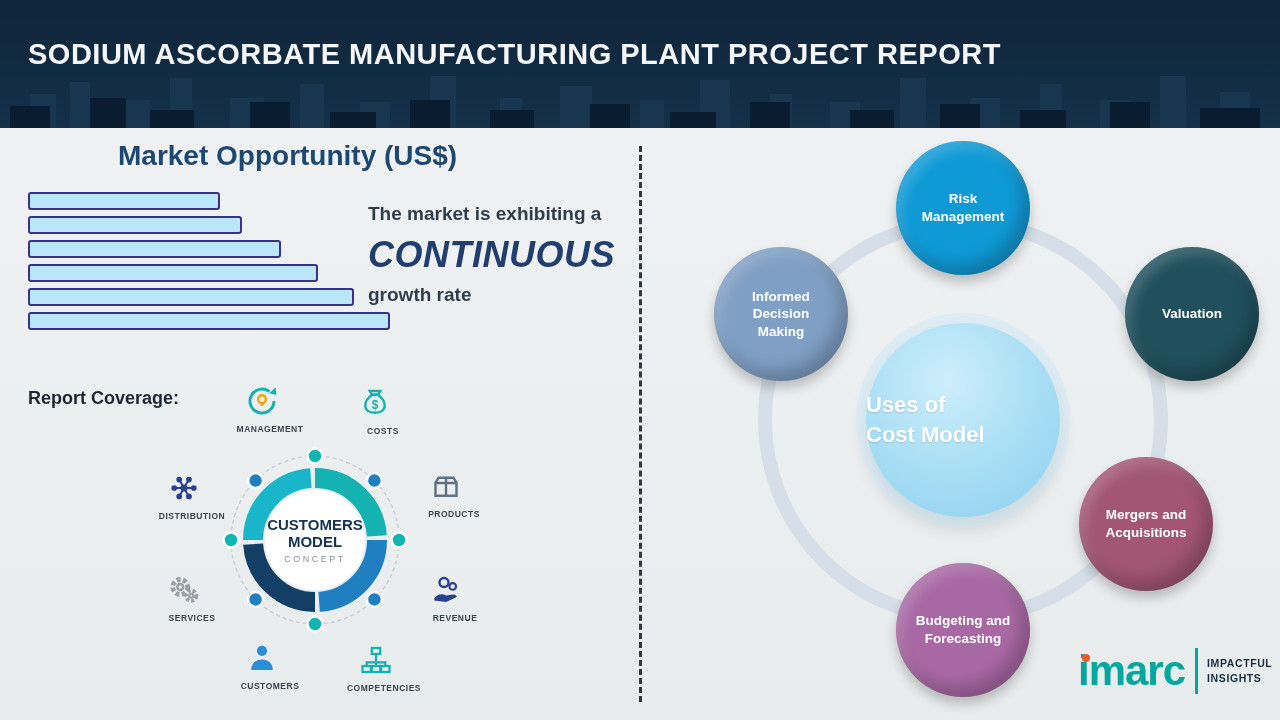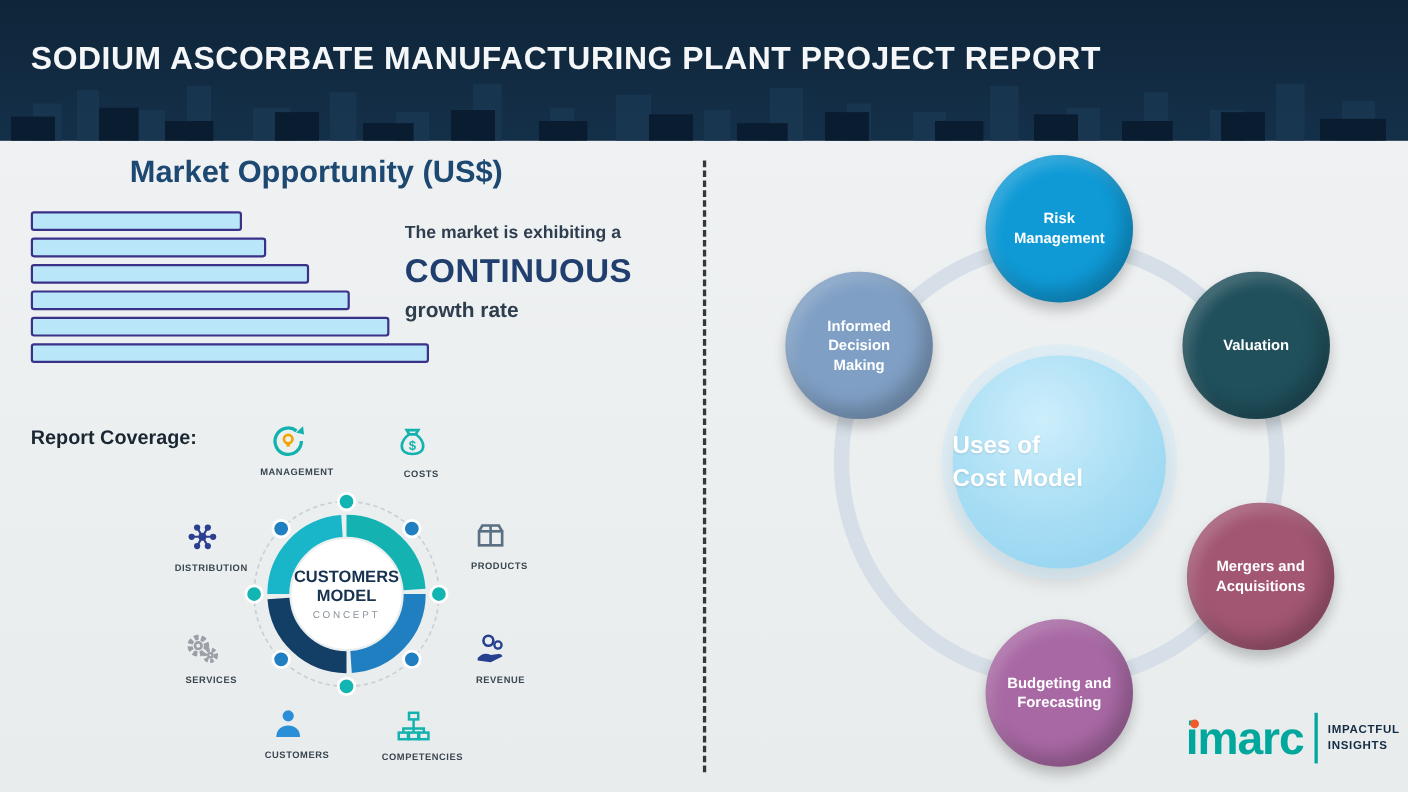--- a/index.html
+++ b/index.html
@@ -15,22 +15,22 @@
 
   
   .divider { position:absolute; left:639px; top:146px; height:556px; width:0;
              border-left:3px dashed #33383d; }
 
   
   .mk-title { position:absolute; left:118px; top:140px; font-size:28px; font-weight:bold; color:#1d4872; }
   .bars { position:absolute; left:28px; top:192px; width:362px; }
   .bar { height:18px; border:2px solid #3a3188; background:#b9e6f8; border-radius:3px; margin-bottom:6px; }
   .growth { position:absolute; left:368px; top:203px; width:280px; color:#2f3e4e; }
-  .growth .g1 { font-size:16px; font-weight:bold; display:block; }
-  .growth .g2 { font-size:30px; font-weight:bold; color:#203e6e; display:block; margin:9px 0 8px 0; letter-spacing:.5px; }
+  .growth .g1 { font-size:19px; font-weight:bold; display:block; }
+  .growth .g2 { font-size:36px; font-weight:bold; color:#203e6e; display:block; margin:9px 0 8px 0; letter-spacing:.5px;font-style:italic; }
   .growth .g3 { font-size:19px; font-weight:bold; display:block; }
 
   .coverage { position:absolute; left:28px; top:388px; font-size:18px; font-weight:bold; color:#1a2733; }
 
   
   .bm-wrap { position:absolute; left:215px; top:440px; width:200px; height:200px; }
   .bm-center { position:absolute; left:0; top:0; width:200px; height:200px;
                display:flex; flex-direction:column; align-items:center; justify-content:center; text-align:center; }
   .bm-center .l1 { font-size:15px; font-weight:bold; color:#16324f; line-height:1.15; }
   .bm-center .l3 { font-size:9px; color:#8a949c; letter-spacing:2.5px; margin-top:4px; }
@@ -47,21 +47,21 @@
                box-shadow:0 0 0 10px rgba(205,233,248,.45), 0 10px 18px rgba(0,0,0,.15);
                display:flex; flex-direction:column; align-items:flex-start; justify-content:center;
                z-index:2; color:#ffffff; font-weight:bold; font-size:22px; text-align:center; line-height:1.35;
                text-shadow:0 1px 2px rgba(0,0,0,.12); }
   .cm-node { position:absolute; width:134px; height:134px; border-radius:50%;
              display:flex; align-items:center; justify-content:center; text-align:center;
              color:#fff; font-weight:bold; font-size:13.5px; line-height:1.3; padding:0 16px;
              box-shadow:inset -8px -10px 16px rgba(0,0,0,.22), inset 6px 8px 12px rgba(255,255,255,.18), 0 7px 12px rgba(0,0,0,.22);
              z-index:3; }
   .cm-n0 { left:896px;  top:141px; }
-  .cm-n1 { left:1075px; top:247px; }
+  .cm-n1 { left:1125px; top:247px; }
   .cm-n2 { left:1079px; top:457px; }
   .cm-n3 { left:896px;  top:563px; }
   .cm-n4 { left:714px;  top:457px; }
   .cm-n5 { left:714px;  top:247px; }
 
   
   .logo { position:absolute; left:1078px; top:648px; display:flex; align-items:center; }
   .brand { position:relative; font-size:42px; font-weight:bold; color:#00a79d; letter-spacing:-1px; line-height:1; }
   .idot { position:absolute; left:4px; top:4px; width:8px; height:8px; background:#f05a28; border-radius:50%; }
   .lbar { width:3px; height:46px; background:#00a79d; margin:0 9px 0 10px; }

